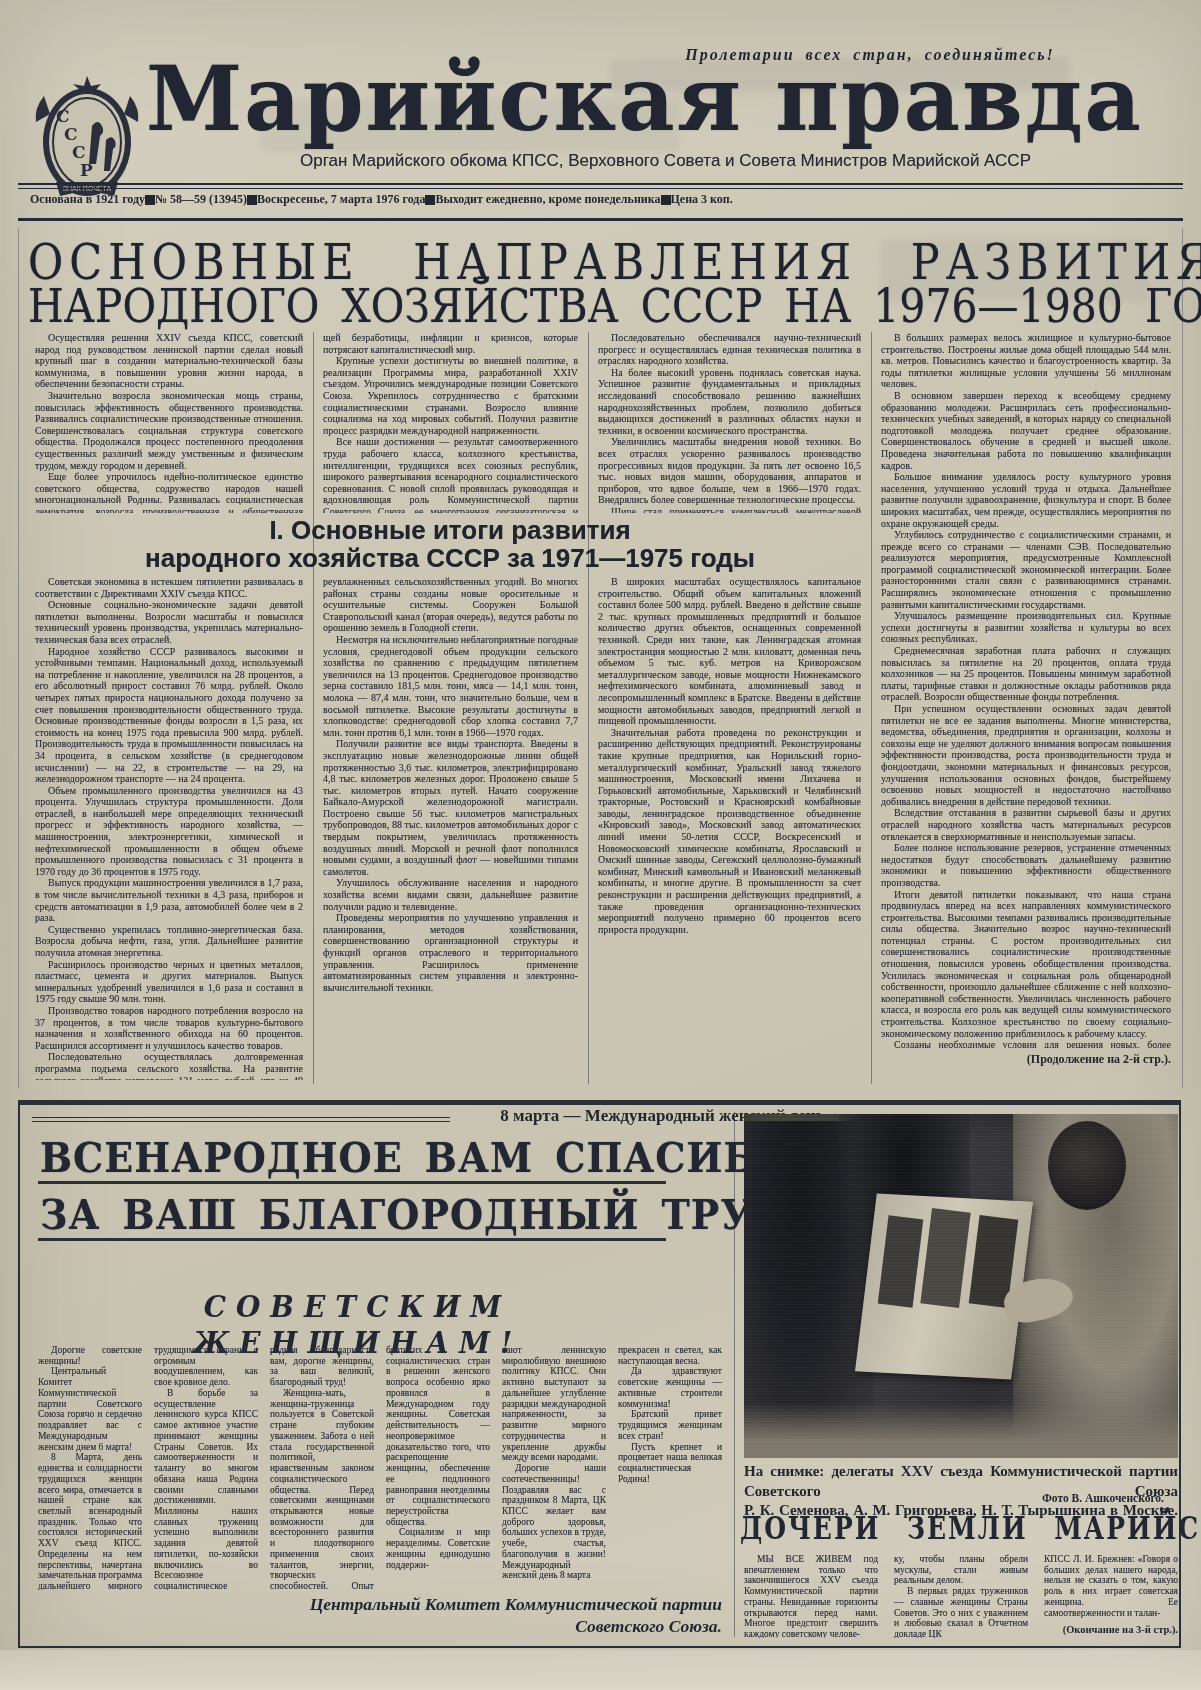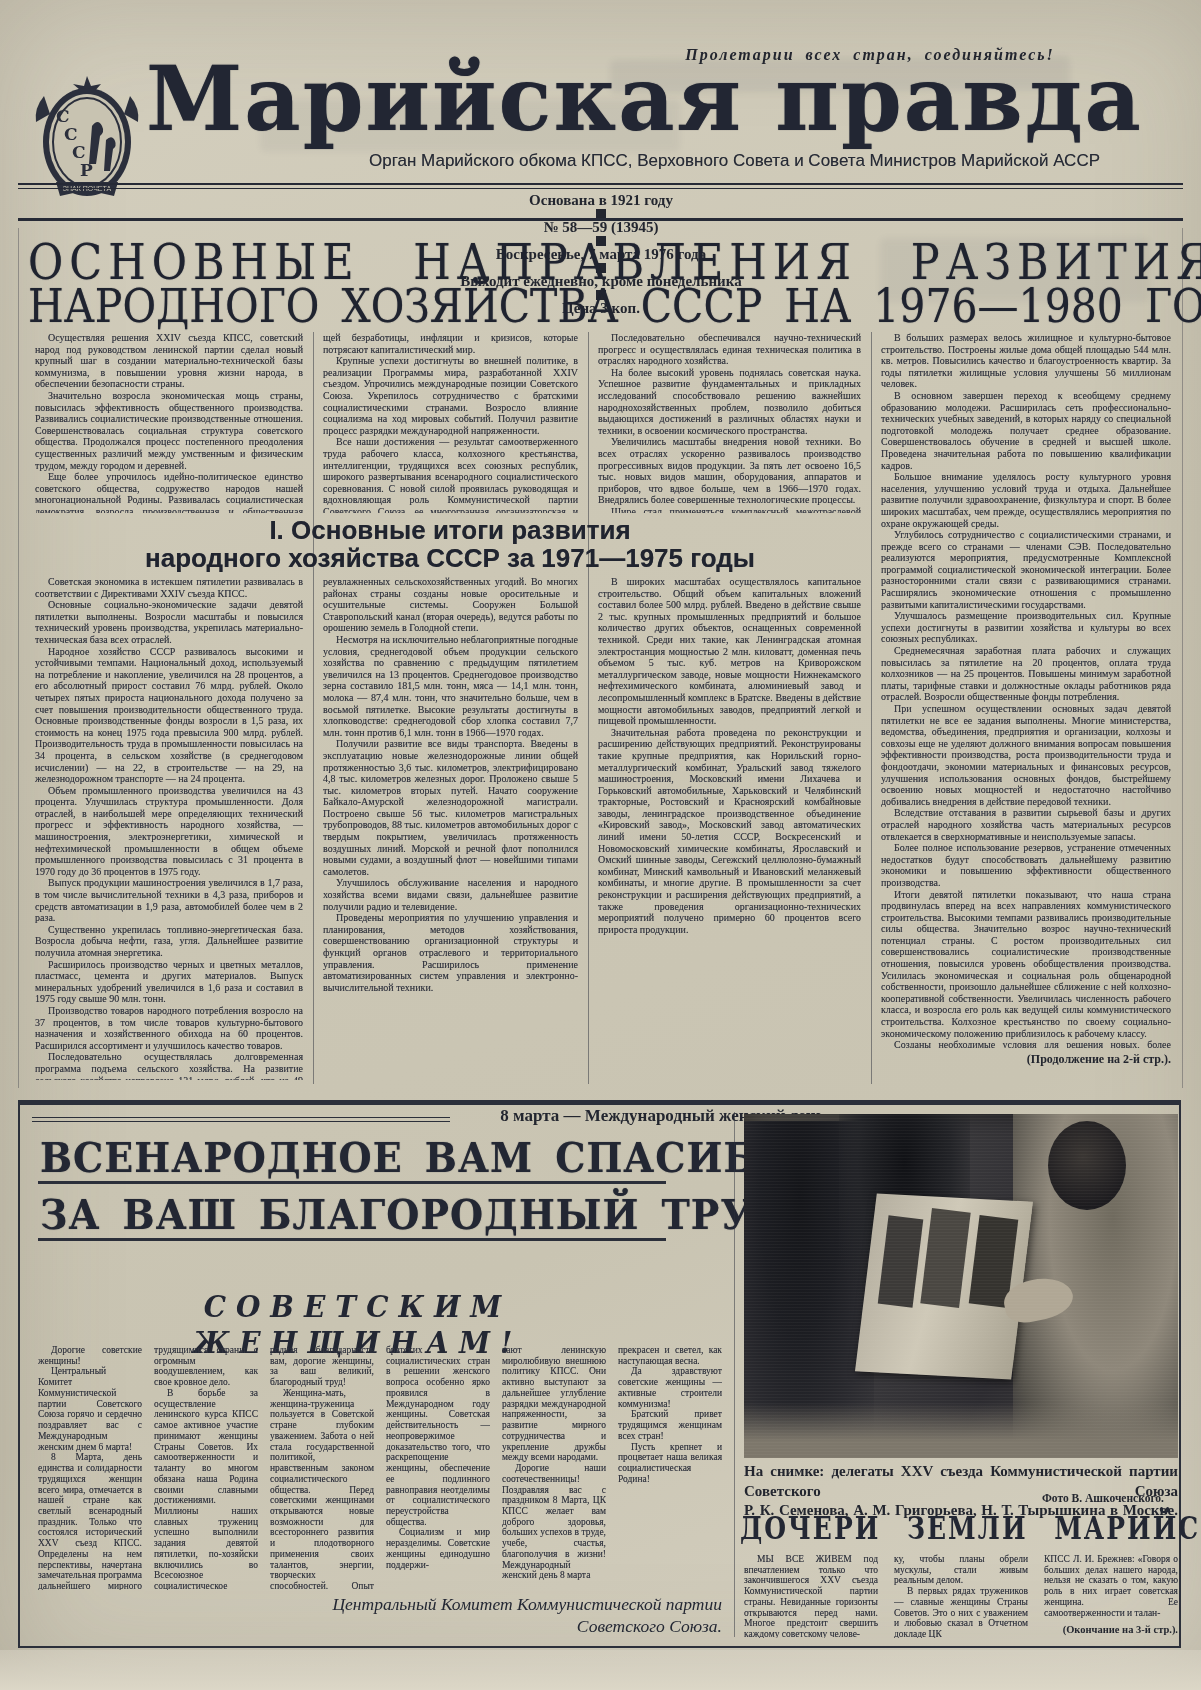--- a/index.html
+++ b/index.html
@@ -10,25 +10,25 @@
     font-family:"Liberation Serif",serif;color:#2b2e3a;padding-left:20px;
   }
   .abs{position:absolute;}
   .ghost{position:absolute;background:#3a3e4c;opacity:.07;filter:blur(3px);border-radius:6px;}
   
   .slogan{left:655px;top:46px;width:430px;text-align:center;font-weight:bold;font-style:italic;
     font-size:16px;letter-spacing:2px;word-spacing:5px;color:#23262f;}
   .title{left:146px;top:52px;width:960px;margin:0;font-family:"DejaVu Serif",serif;font-weight:bold;
     font-size:87px;line-height:1.05;letter-spacing:2px;color:#222633;white-space:nowrap;
     transform:scaleY(1.03);transform-origin:left top;text-shadow:0 0 1px rgba(34,38,51,.6);}
-  .subtitle{left:300px;top:151px;width:800px;text-align:right;font-family:"Liberation Sans",sans-serif;
+  .subtitle{left:300px;top:151px;width:800px;text-align:left;font-family:"Liberation Sans",sans-serif;
     font-size:17px;color:#272b36;text-shadow:0 0 .5px rgba(39,43,54,.5);}
   .rule-double{left:18px;top:183px;width:1165px;height:3px;border-top:2px solid #262a36;border-bottom:1px solid #262a36;}
-  .dateline{left:30px;top:192px;width:1142px;display:flex;justify-content:space-between;align-items:center;
-    font-weight:bold;font-size:15px;color:#23262f;flex-direction:column;}
+  .dateline{left:30px;top:192px;width:1142px;display:flex;align-items:center;
+    font-weight:bold;font-size:12px;color:#23262f;}
   .sq{width:10px;height:10px;background:#23262f;display:inline-block;}
   .rule-thick{left:18px;top:218px;width:1165px;height:3px;background:#262a36;}
   .hl{white-space:nowrap;text-align:center;font-family:"DejaVu Serif",serif;font-weight:500;color:#1f232f;
     transform:scaleY(1.14);transform-origin:center top;text-shadow:0 0 1px rgba(31,35,47,.55);}
   .hl1{left:28px;top:233px;width:1145px;font-size:43px;letter-spacing:6px;word-spacing:34px;}
   .hl2{left:28px;top:279px;width:1145px;font-size:41px;letter-spacing:0px;word-spacing:9px;}
   
   .col{position:absolute;overflow:hidden;text-align:justify;font-size:10px;line-height:1.16;
     color:#31343f;text-shadow:0 0 .5px rgba(49,52,63,.55);}
   .col p{margin:0;text-indent:13px;}
@@ -43,21 +43,21 @@
   .wbox{left:18px;top:1100px;width:1159px;height:541px;border:2px solid #2b2f3a;border-top-width:5px;}
   .banner-rule{top:1117px;height:3px;border-top:1px solid #2b2f3a;border-bottom:1px solid #2b2f3a;}
   .banner-text{left:455px;top:1106px;width:415px;text-align:center;font-weight:bold;font-size:17px;color:#23262f;}
   .big1,.big2{left:40px;width:630px;white-space:nowrap;font-family:"DejaVu Serif",serif;font-weight:600;
     font-size:38px;letter-spacing:1px;word-spacing:8px;color:#232733;transform:scaleY(1.1);
     transform-origin:left top;text-shadow:0 0 1px rgba(35,39,51,.6);}
   .big-rule{left:38px;width:628px;height:2.5px;background:#2b2f3a;}
   .addr-head{left:35px;top:1289px;width:645px;text-align:center;font-style:italic;font-weight:bold;
     font-family:"DejaVu Serif",serif;font-size:28px;letter-spacing:10px;word-spacing:20px;color:#232733;
     transform:scaleY(1.08);transform-origin:center top;}
-  .signature{left:100px;top:1594px;width:622px;text-align:right;font-weight:normal;font-style:italic;
+  .signature{left:100px;top:1594px;width:622px;text-align:right;font-weight:bold;font-style:italic;
     font-size:17.5px;line-height:1.25;color:#232733;}
   
   .photo{left:744px;top:1114px;width:434px;height:344px;overflow:hidden;
     background:linear-gradient(115deg,#59564f 0%,#3a393c 38%,#2c2b30 62%,#46443f 100%);
     box-shadow:inset 0 0 30px rgba(0,0,0,.5);}
   .photo>div{position:absolute;}
   .grain{left:0;top:0;right:0;bottom:0;opacity:.18;
     background:repeating-linear-gradient(0deg,rgba(220,215,200,.25) 0 1px,transparent 1px 3px);}
   .caption{left:744px;top:1462px;width:434px;font-weight:bold;font-size:15px;line-height:1.3;
     color:#23262f;text-align:justify;}

